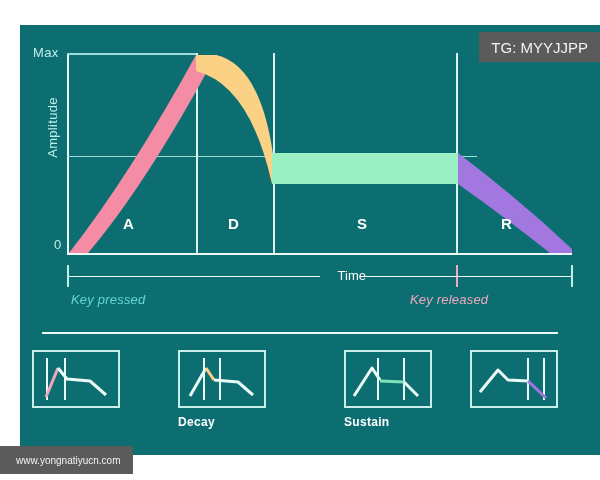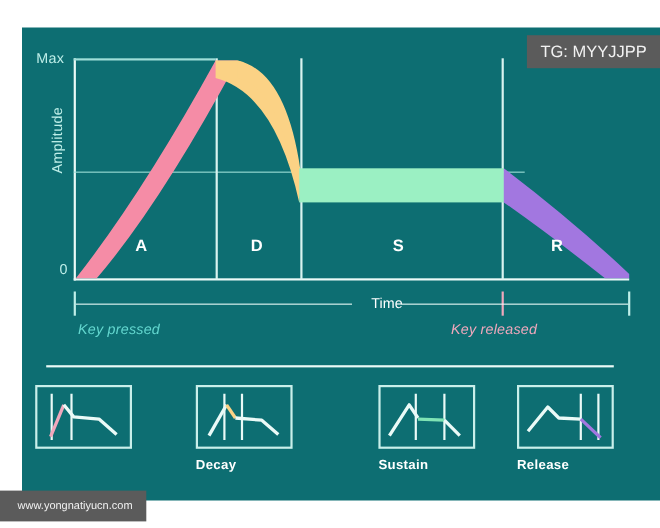--- a/index.html
+++ b/index.html
@@ -237,21 +237,20 @@
 
       <div class="thumb t3">
         <div class="thumb-box">
           <svg class="thumb-svg" viewBox="0 0 84 54">
             <line x1="56" y1="6" x2="56" y2="48" stroke="#eafaf7" stroke-width="2"></line>
             <line x1="72" y1="6" x2="72" y2="48" stroke="#eafaf7" stroke-width="2"></line>
             <path d="M 8 40 L 26 18 L 36 28 L 56 29" stroke="#eafaf7" stroke-width="3" fill="none" stroke-linejoin="round"></path>
             <path d="M 56 29 L 74 46" stroke="#a277e0" stroke-width="3" fill="none"></path>
           </svg>
         </div>
-        <div class="thumb-label">Release</div>
       </div>
 
     </div>
   </div>
 
   <div class="wm wm-tg">TG: MYYJJPP</div>
   <div class="wm wm-url">www.yongnatiyucn.com</div>
 
 </div>
 

